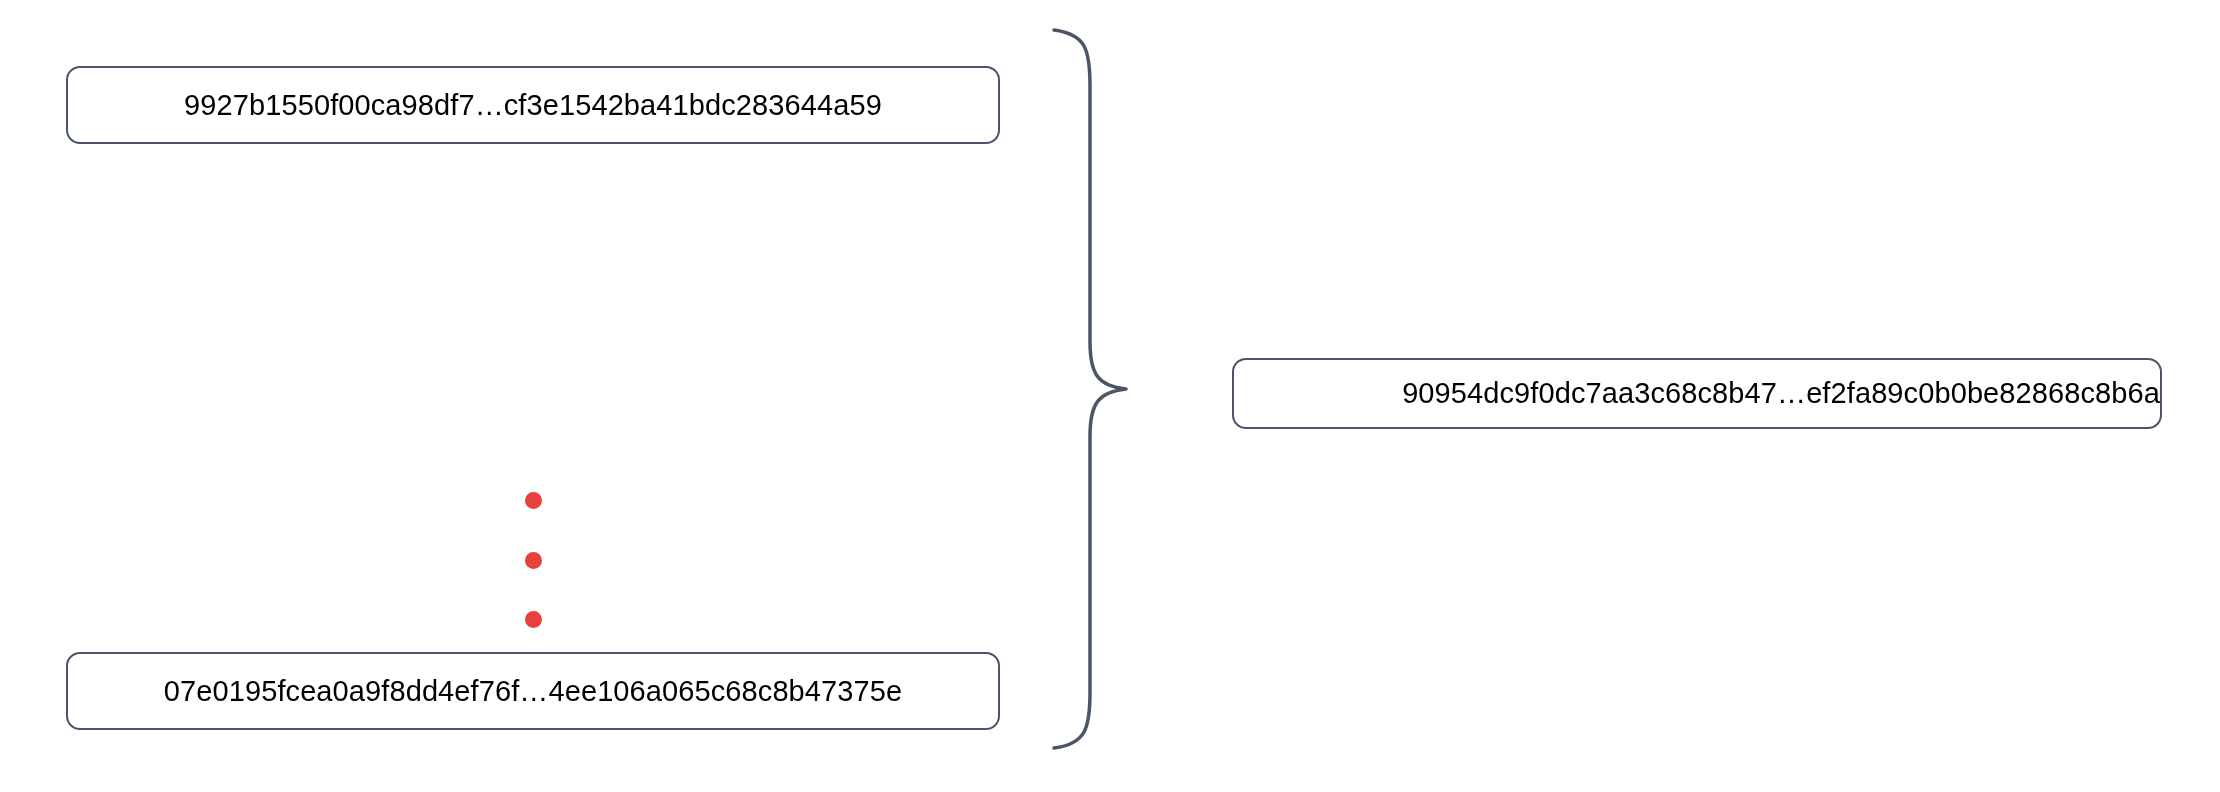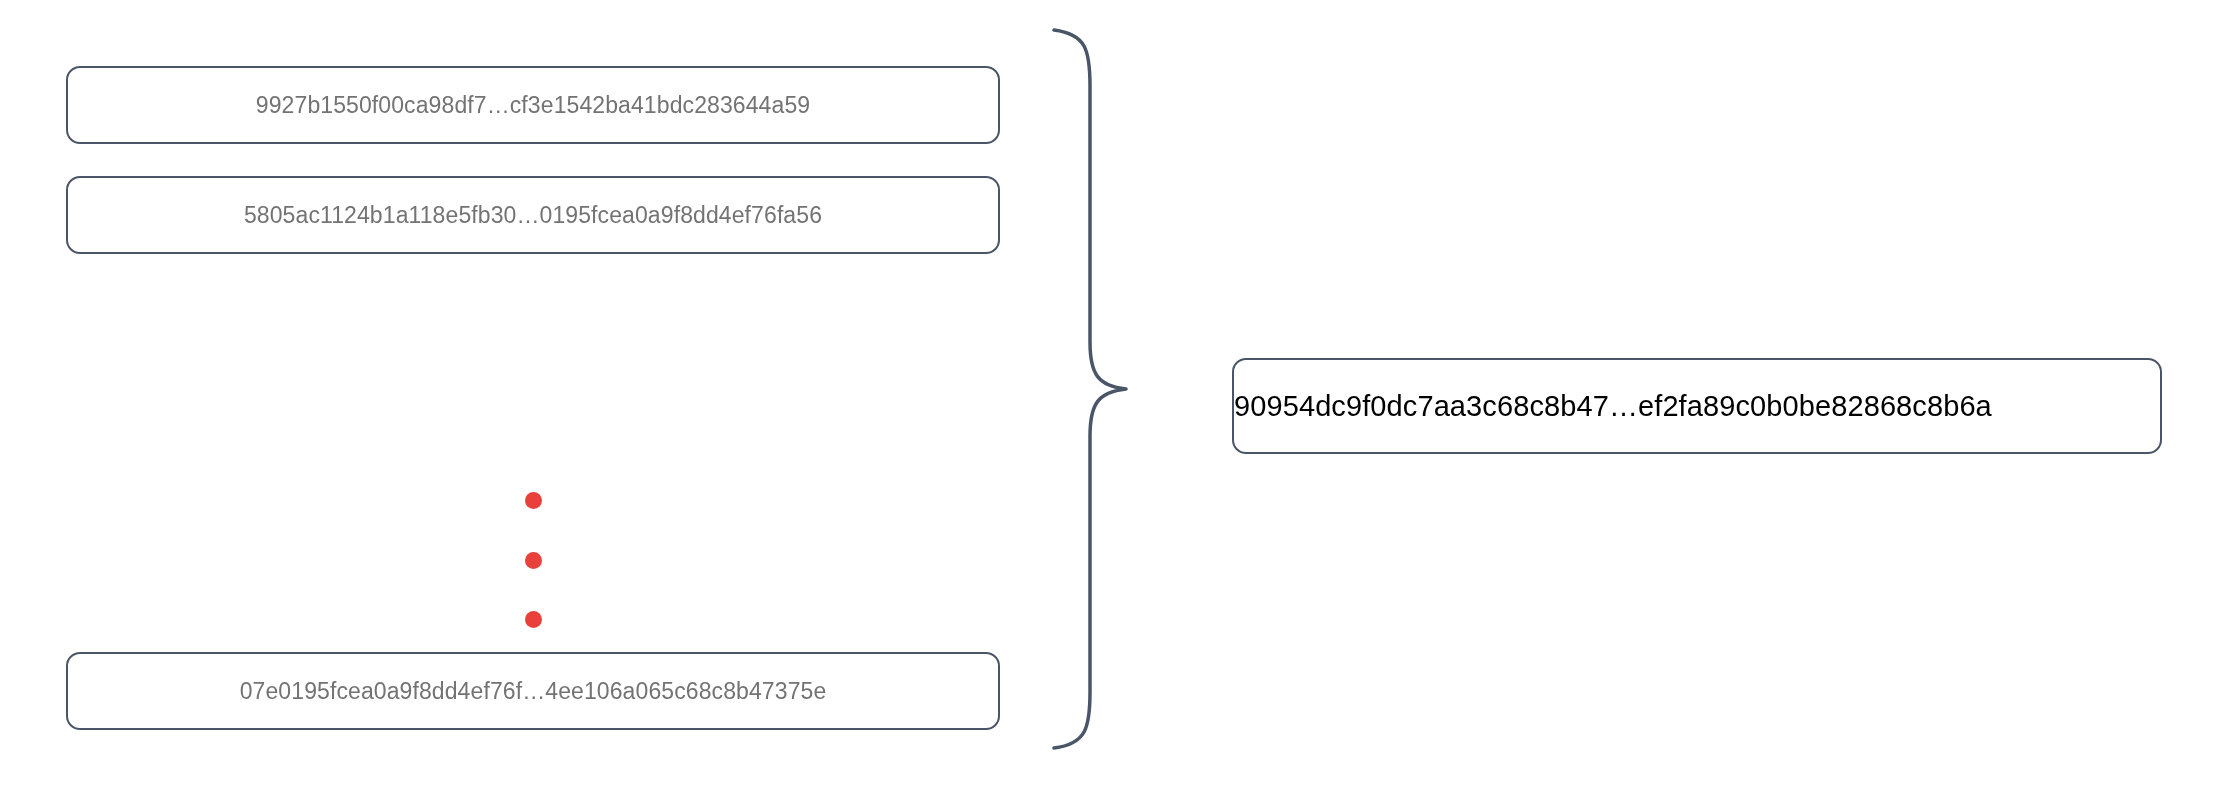--- a/index.html
+++ b/index.html
@@ -36,23 +36,23 @@
     border: 2.5px solid #4a5568;
     border-radius: 14px;
     background: #ffffff;
     display: flex;
     align-items: center;
     justify-content: center;
     margin-bottom: 32px;
   }
 
   .hash-text {
-    font-size: 23px;
+    font-size: 29px;
     line-height: 1;
-    color: #737373;
+    color: #000000;
     letter-spacing: 0.1px;
     white-space: nowrap;
   }
 
   
   .hash-box.last {
     margin-bottom: 0;
   }
 
   
@@ -91,27 +91,27 @@
 
   
   .output-wrap {
     position: absolute;
     left: 1232px;
     top: 358px;
   }
   .output-box {
     box-sizing: border-box;
     width: 930px;
-    height: 96px;
+    height: 71px;
     border: 2.5px solid #4a5568;
     border-radius: 14px;
     background: #ffffff;
     display: flex;
     align-items: center;
-    justify-content: flex-start;
+    justify-content: flex-end;
   }
   .output-text {
     font-size: 29px;
     line-height: 1;
     color: #000000;
     letter-spacing: 0.1px;
     white-space: nowrap;
   }
 </style>
 </head>
@@ -119,23 +119,20 @@
 
 <div id="diagram">
 
   <div class="input-stack">
 
     <div class="hash-box">
       <span class="hash-text">9927b1550f00ca98df7…cf3e1542ba41bdc283644a59</span>
     </div>
 
 
-    <div class="hash-box">
-      <span class="hash-text">5805ac1124b1a118e5fb30…0195fcea0a9f8dd4ef76fa56</span>
-    </div>
 
 
   </div>
 
   <div class="ellipsis-dots">
     <span class="dot"></span>
     <span class="dot"></span>
     <span class="dot"></span>
   </div>
 

